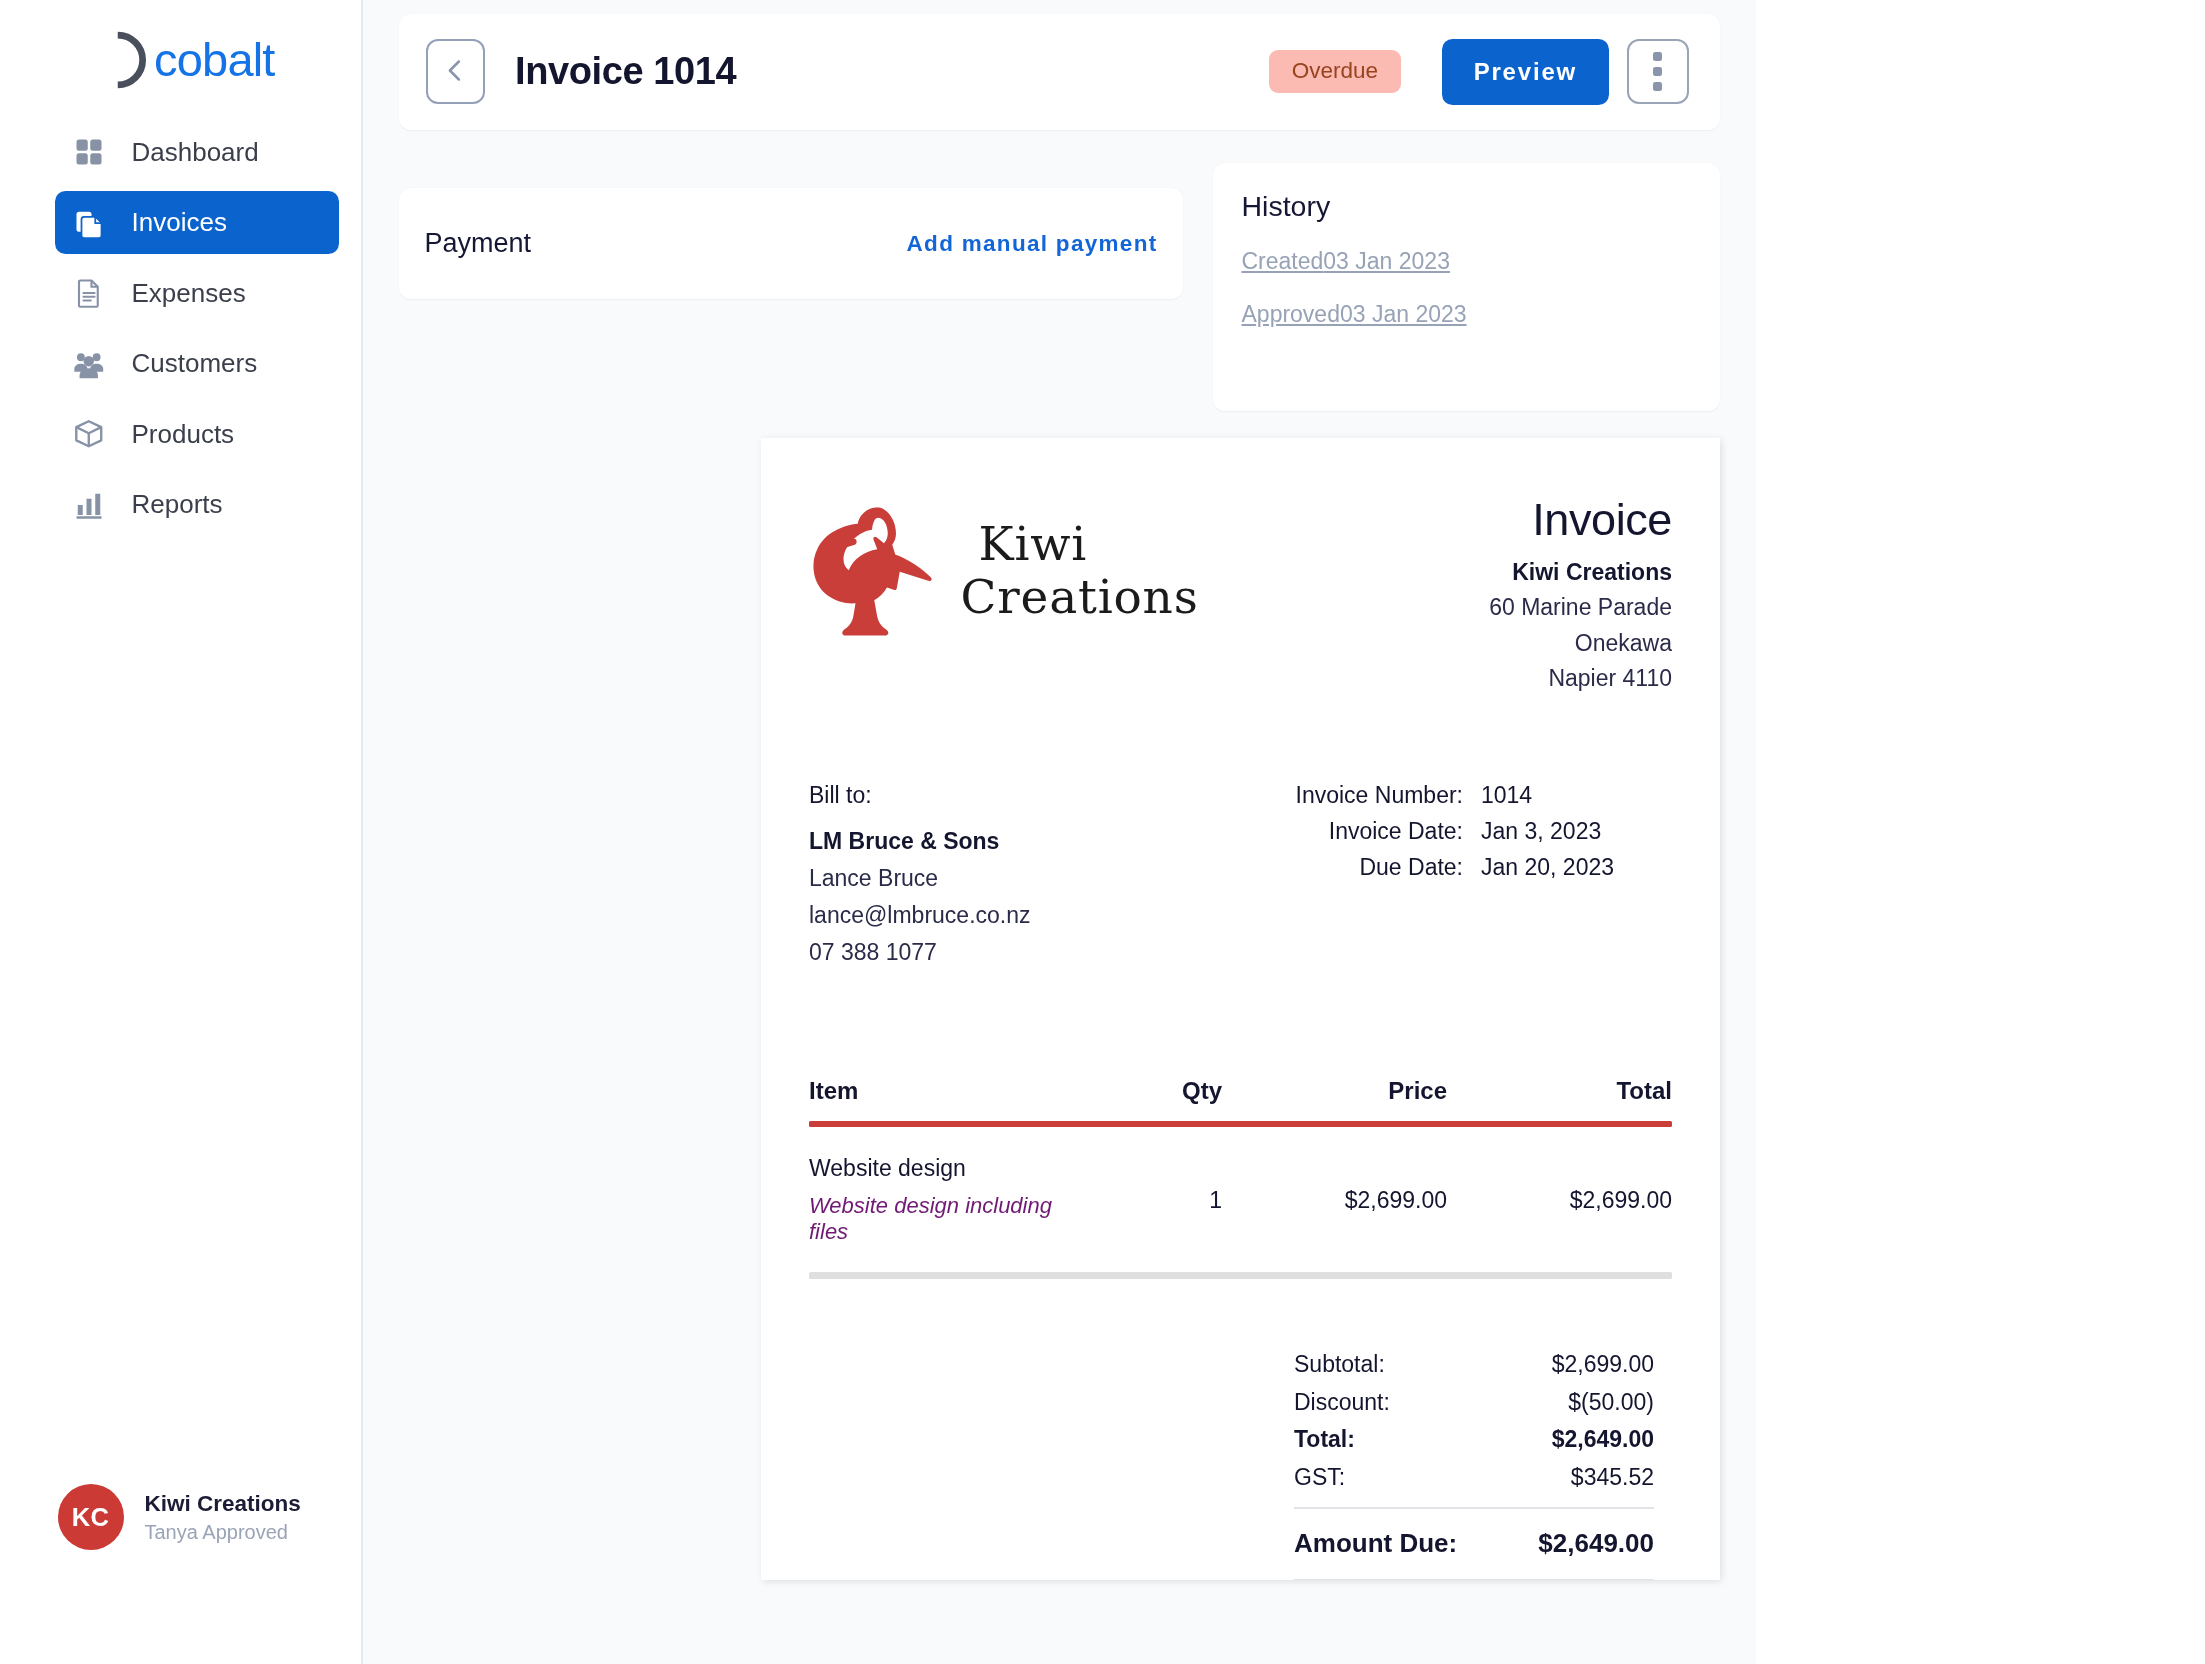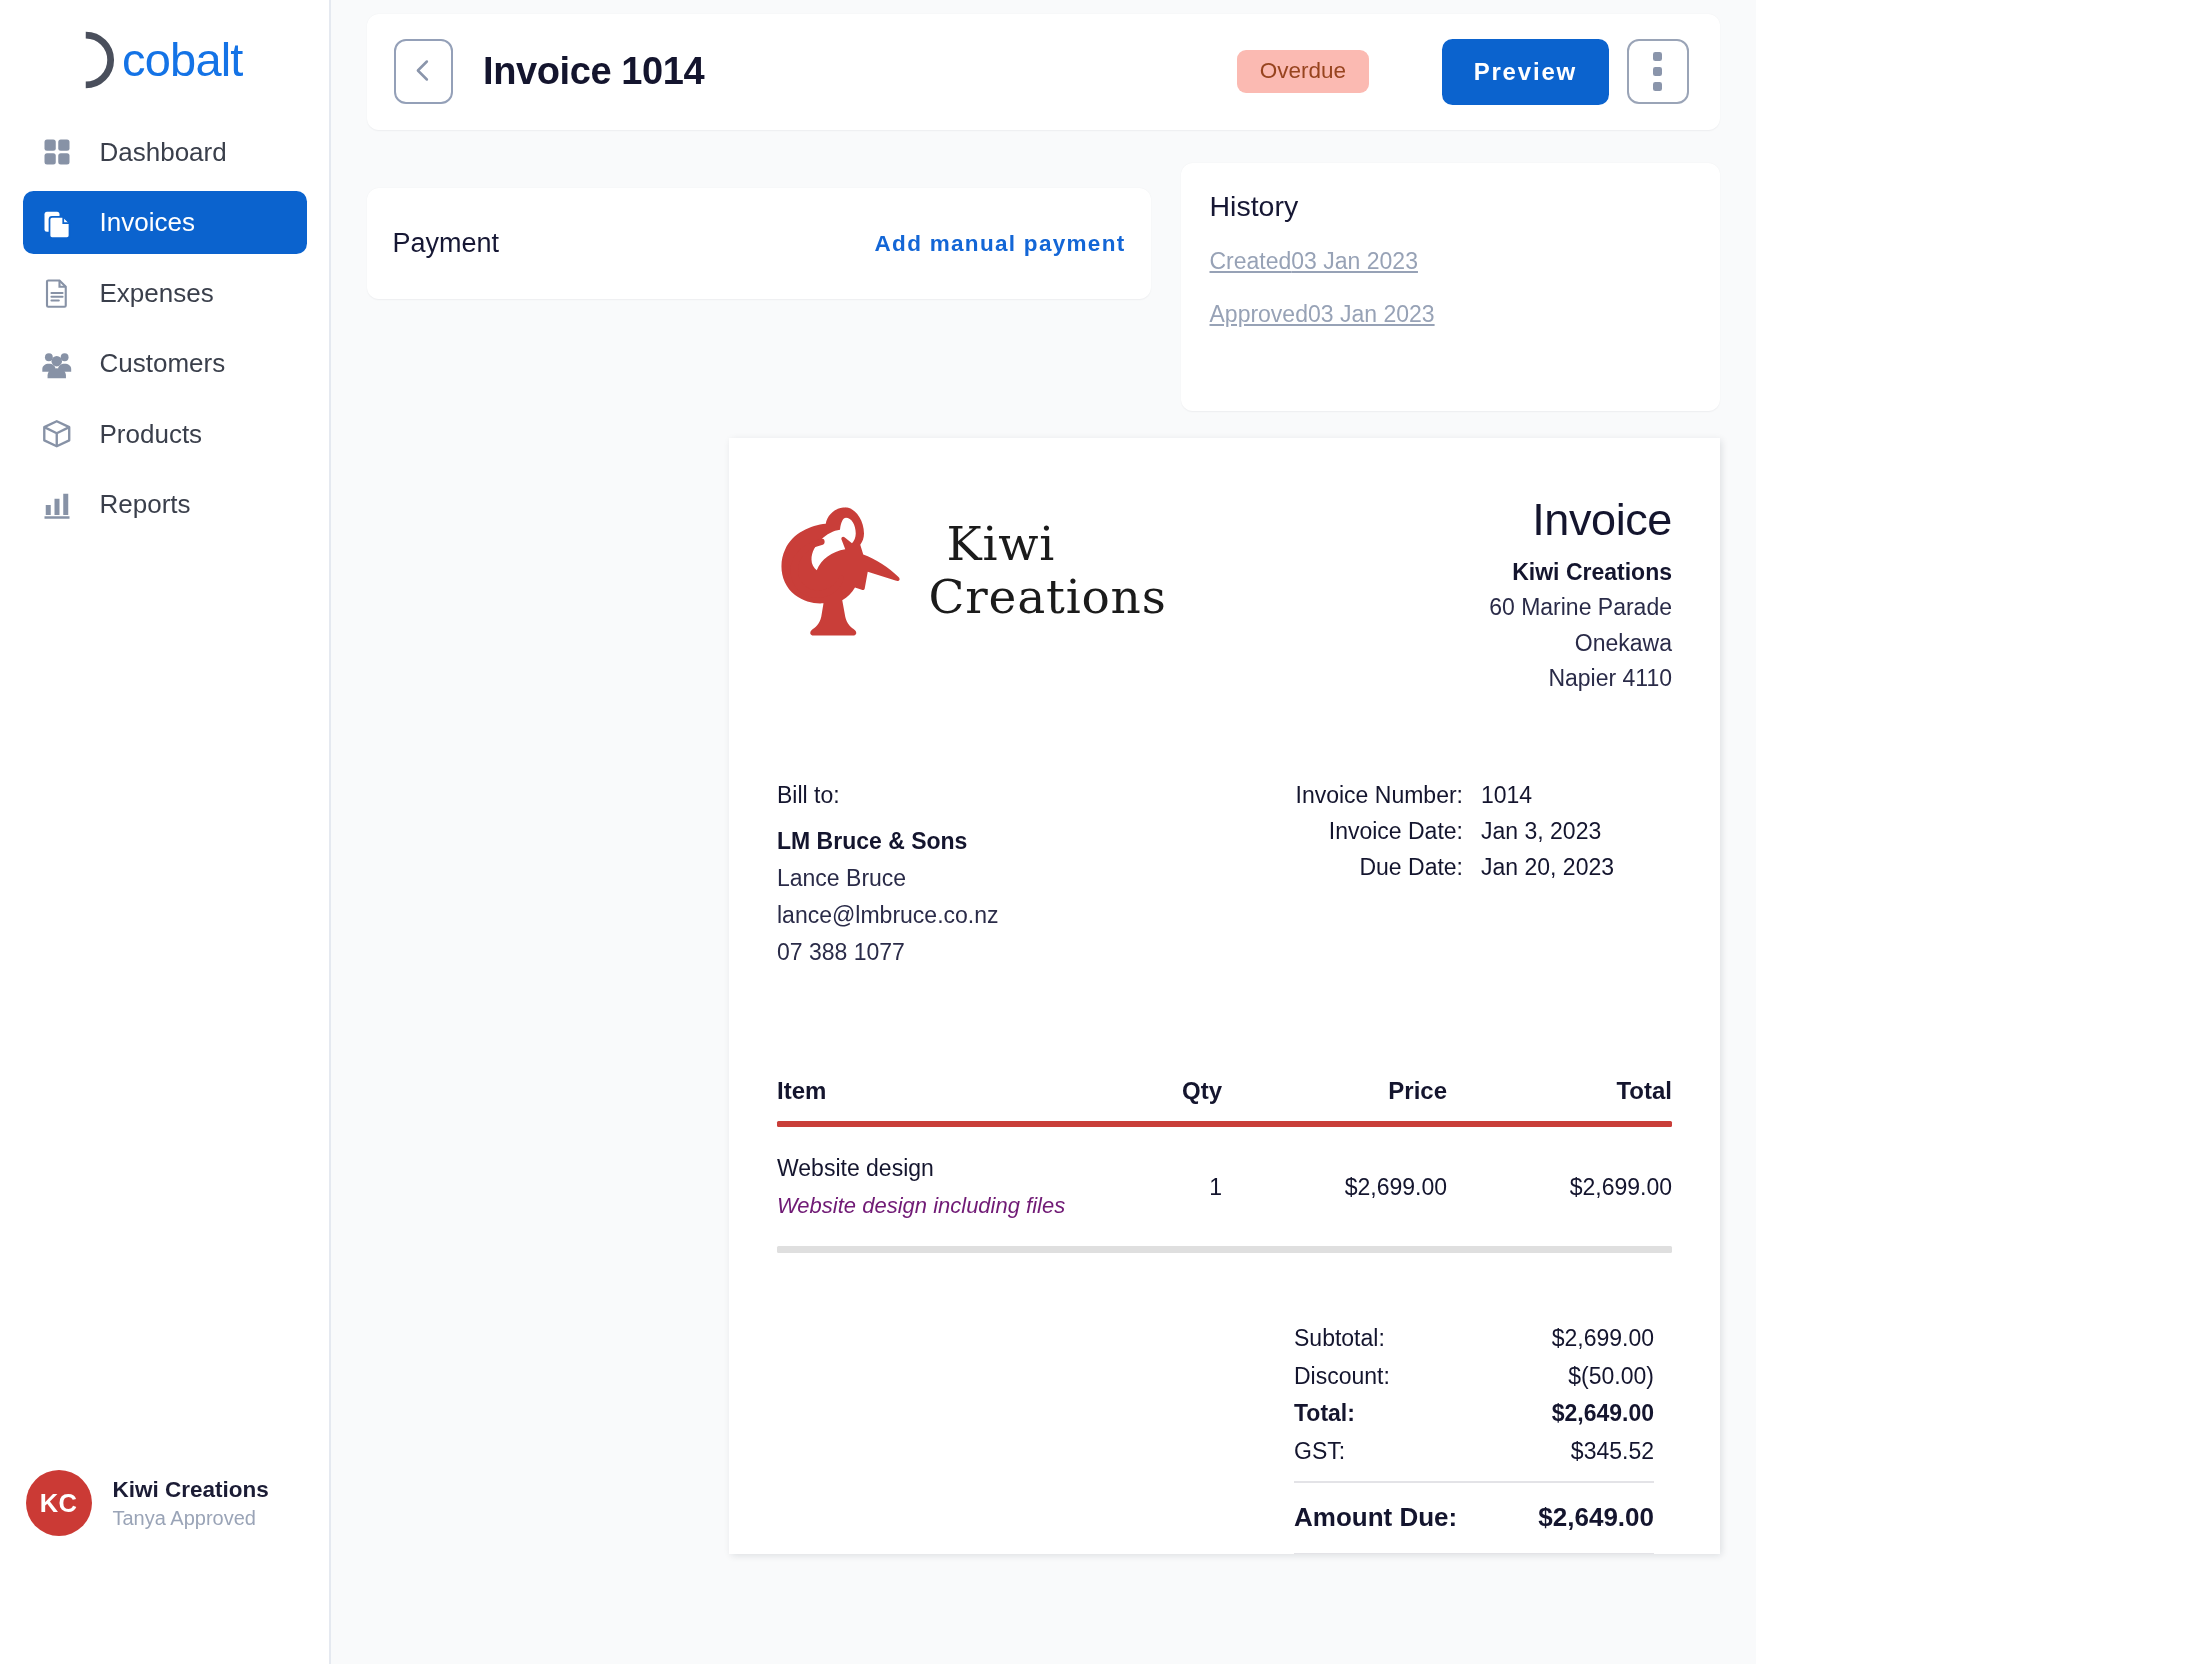--- a/index.html
+++ b/index.html
@@ -6,21 +6,21 @@
   * { box-sizing: border-box; margin: 0; padding: 0; }
   html, body {
     width: 2205px;
     height: 1664px;
     overflow: hidden;
     background: #FFFFFF;
     font-family: "Liberation Sans", sans-serif;
     -webkit-font-smoothing: antialiased;
   }
 
-  .app { display: flex; width: 1756px; height: 1664px; }
+  .app { display: flex; width: 1756px; height: 1664px; padding-left: 32px; }
 
   
   .sidebar {
     width: 331px;
     flex: 0 0 331px;
     background: #FFFFFF;
     border-right: 2.3px solid #E5E9F0;
     position: relative;
     display: flex;
     flex-direction: column;
@@ -61,21 +61,21 @@
     font-size: 26px;
     color: #3A3F4B;
     font-weight: 400;
   }
   .nav-item.active { background: #0B63CE; }
   .nav-item.active .nav-label { color: #FFFFFF; }
 
   .userbox {
     position: absolute;
     left: 25.5px;
-    bottom: 128px;
+    bottom: 114px;
     display: flex;
     align-items: center;
   }
   .avatar {
     width: 66px; height: 66px;
     border-radius: 50%;
     background: #CB3A35;
     color: #fff;
     display: flex; align-items: center; justify-content: center;
     font-size: 25.5px; font-weight: 600;

